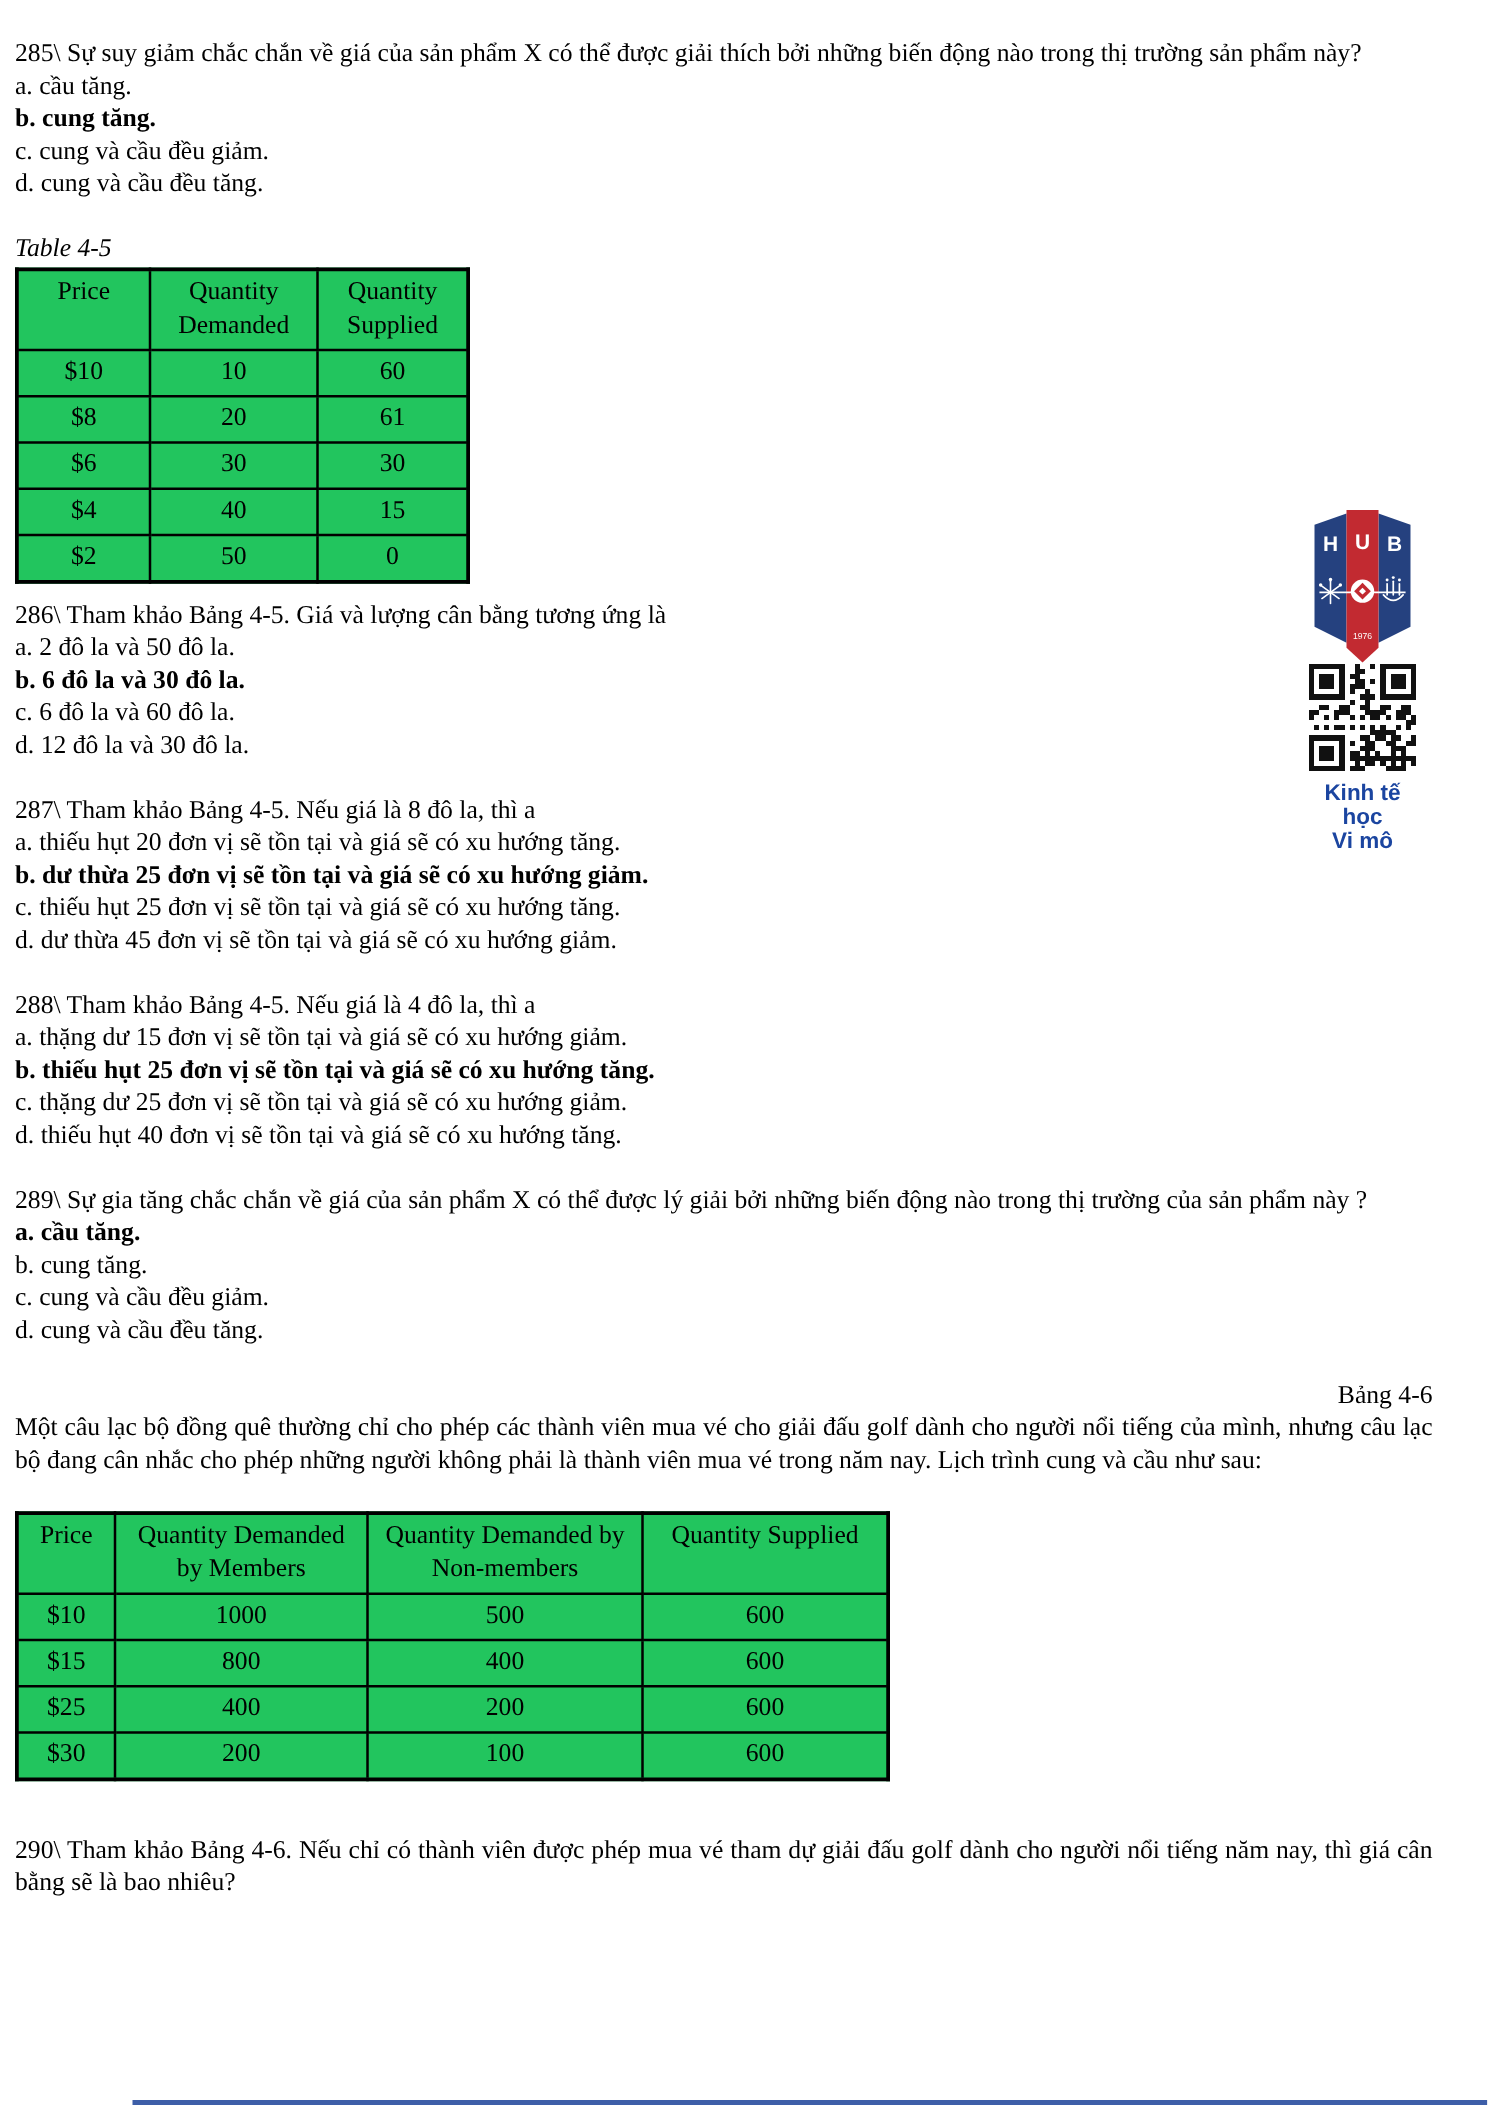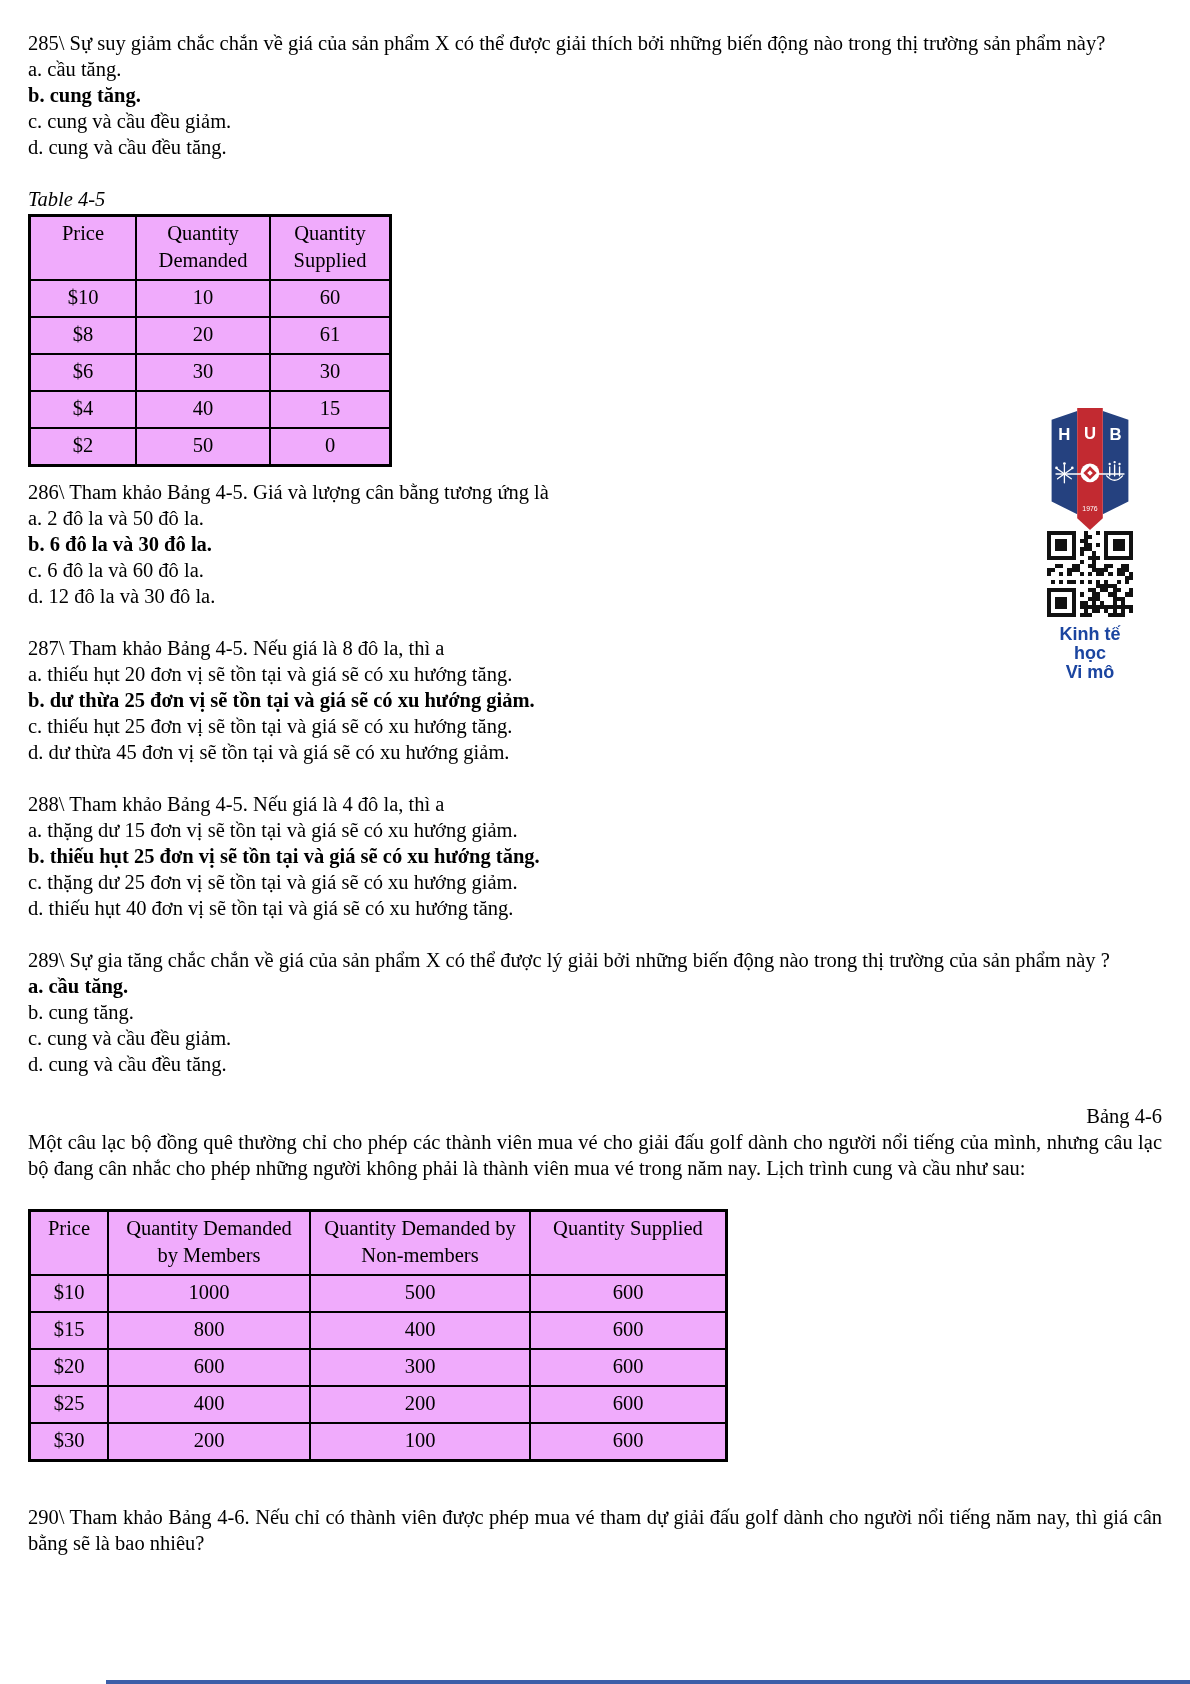--- a/index.html
+++ b/index.html
@@ -1,26 +1,26 @@
 <!DOCTYPE html>
 <html><head>
 <meta charset="utf-8">
 <style>
   html,body{margin:0;padding:0;background:#fff;}
   .page{position:relative;width:1190px;height:1684px;background:#ffffff;overflow:hidden;
         font-family:"Liberation Serif","DejaVu Serif",serif;font-size:20.5px;line-height:26px;color:#000;}
-  .content{position:absolute;left:28px;top:30px;width:1134px;}
+  .content{position:absolute;left:12px;top:30px;width:1134px;}
   p{margin:0;}
   .q-text{text-align:justify;}
   .question{margin:0 0 26px 0;}
   .bold{font-weight:bold;}
   .tbl-caption{font-style:italic;margin:26px 0 2px 0;}
   .bang-head{margin:0;text-align:right;}
   .intro{text-align:justify;}
-  table{border-collapse:collapse;border:3px solid #000;background:#f0abfc;}
+  table{border-collapse:collapse;border:3px solid #000;background:#22c55e;}
   td,th{border:2px solid #000;font-weight:normal;text-align:center;vertical-align:top;
         padding:3px 8px 5px 8px;font-size:20.5px;line-height:27px;}
   .t45{margin:0 0 0 0;}
   .t45 .c1{width:88px}.t45 .c2{width:116px}.t45 .c3{width:102px}
   .t46{margin:28px 0 0 0;}
   .t46 .d1{width:60px}.t46 .d2{width:184px}.t46 .d3{width:202px}.t46 .d4{width:178px}
   .after-tbl{margin-top:12px;}
   .q290{margin-top:42px;}
   
   .brand{position:absolute;left:1042px;top:404px;width:96px;text-align:center;}
@@ -128,26 +128,20 @@
       <tr>
         <td>$10</td>
         <td>1000</td>
         <td>500</td>
         <td>600</td>
       </tr>
       <tr>
         <td>$15</td>
         <td>800</td>
         <td>400</td>
-        <td>600</td>
-      </tr>
-      <tr>
-        <td>$20</td>
-        <td>600</td>
-        <td>300</td>
         <td>600</td>
       </tr>
       <tr>
         <td>$25</td>
         <td>400</td>
         <td>200</td>
         <td>600</td>
       </tr>
       <tr>
         <td>$30</td>

